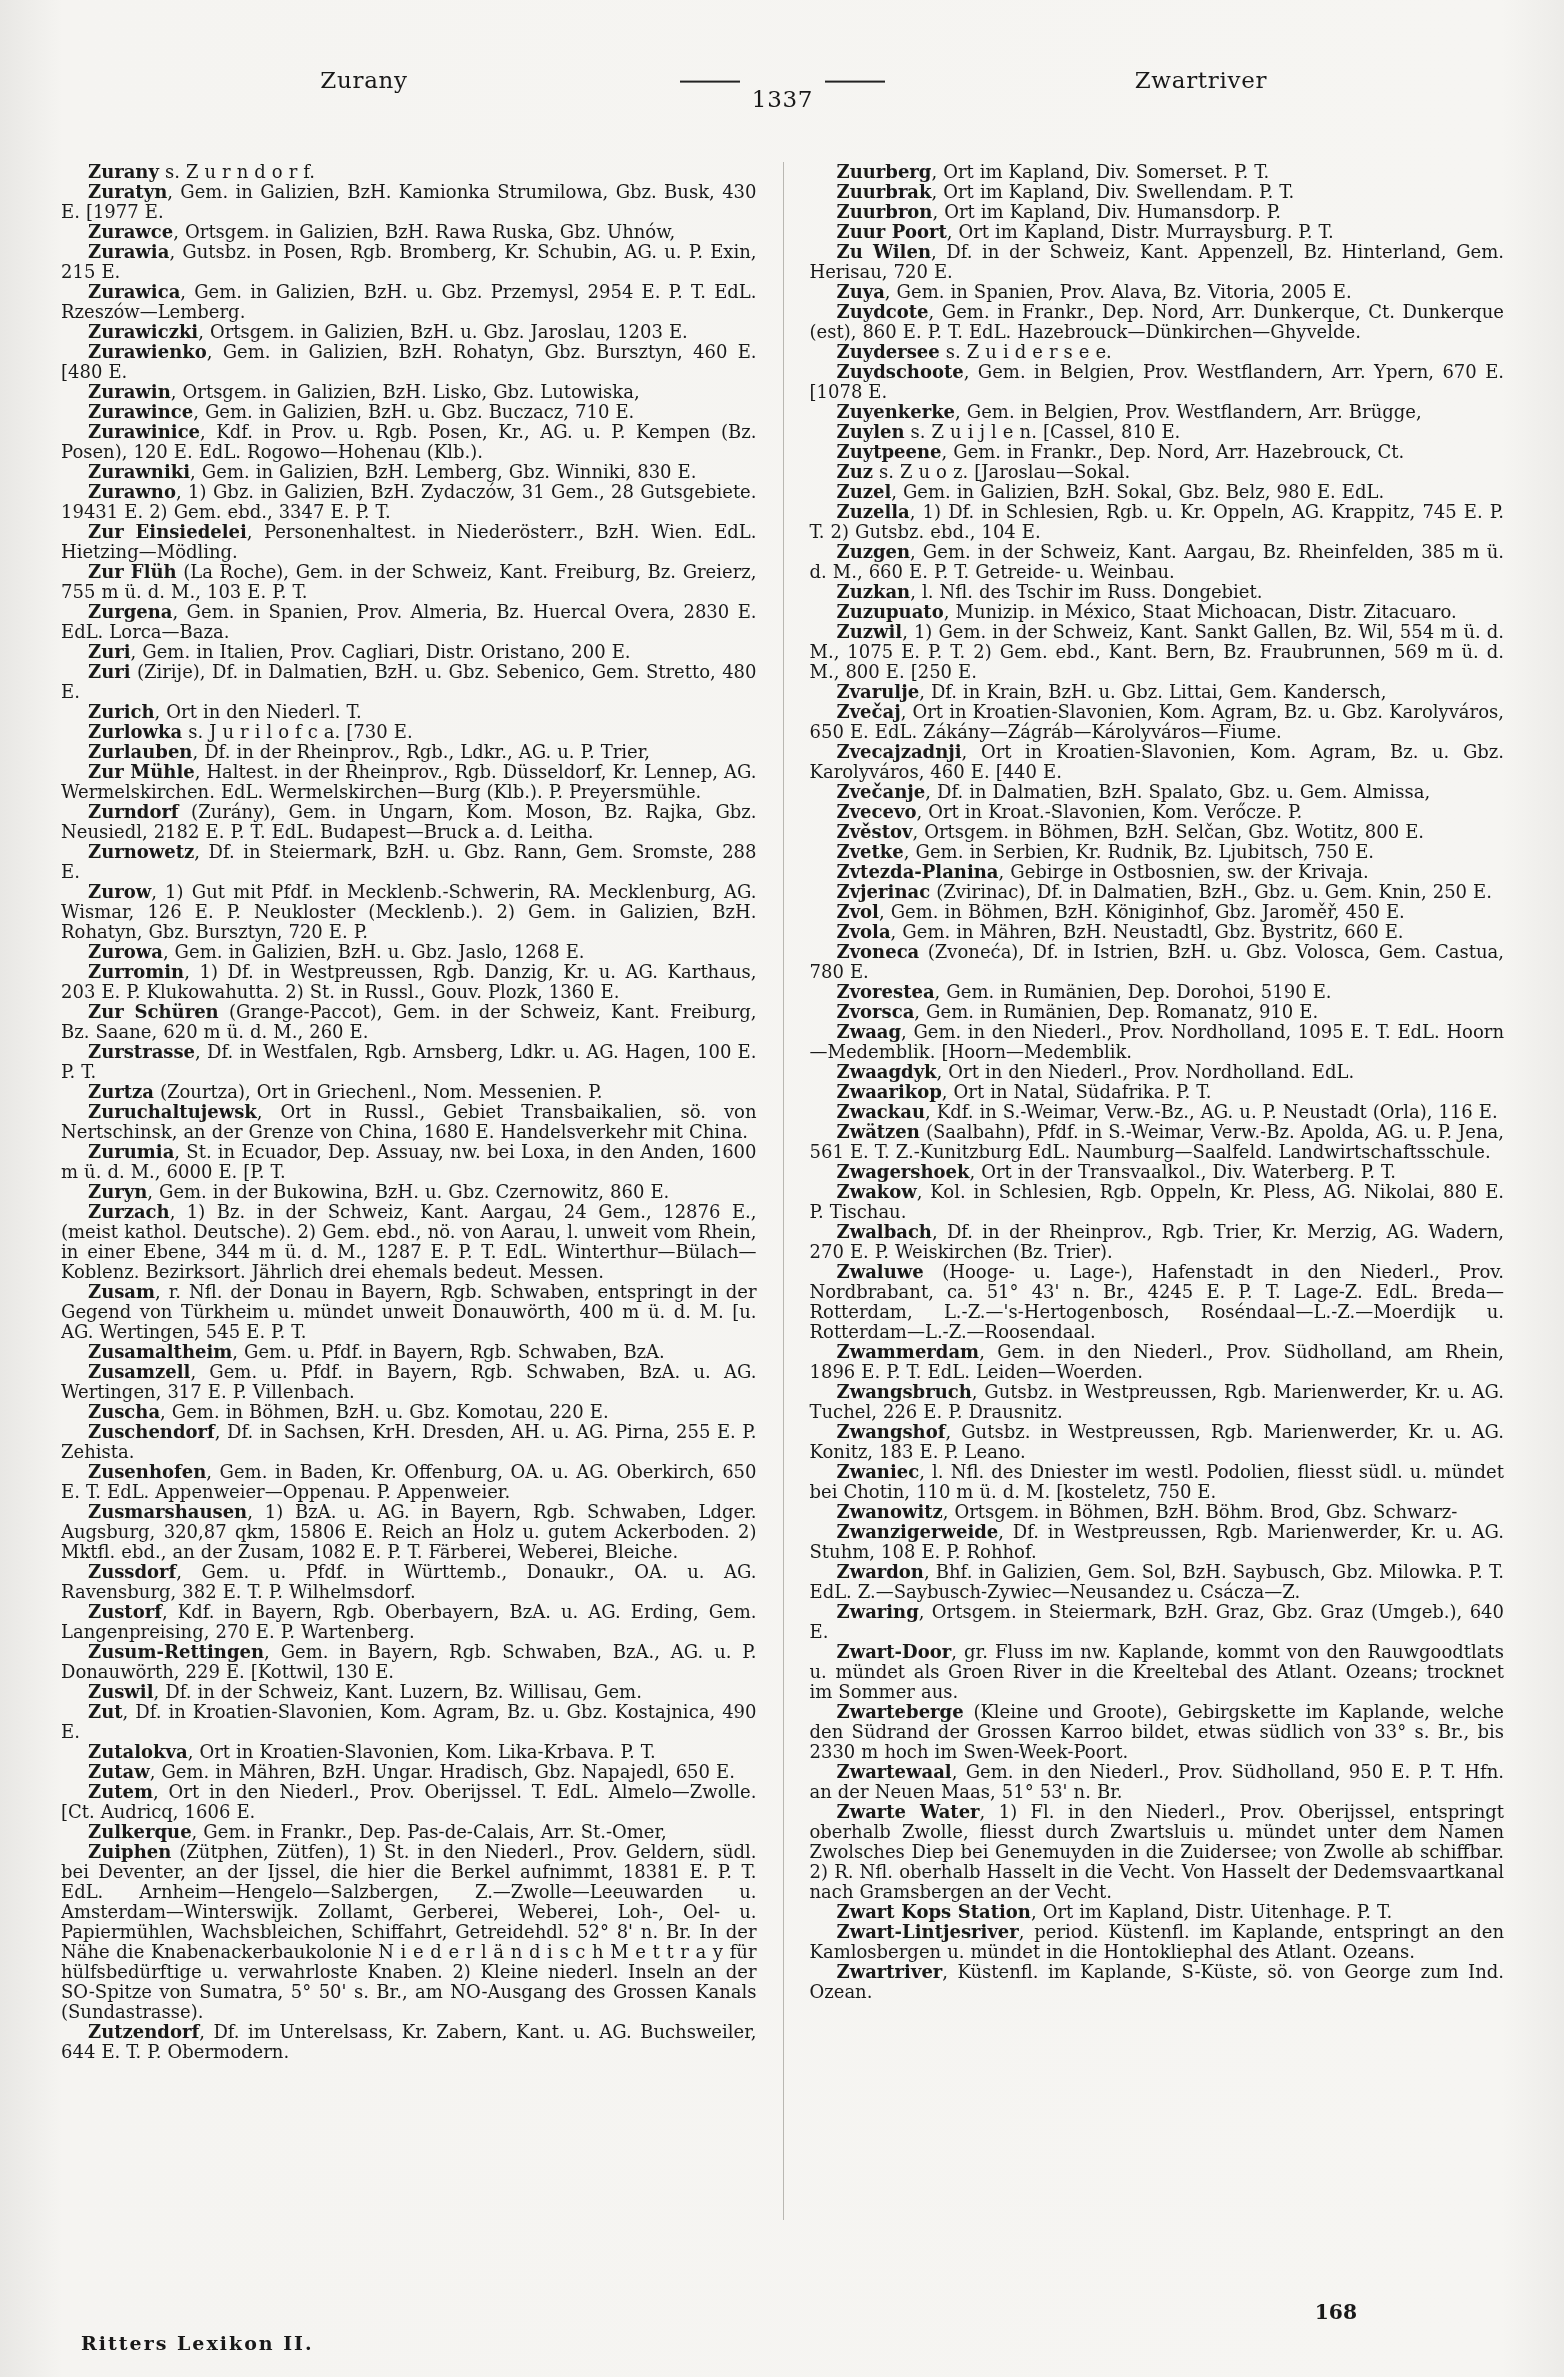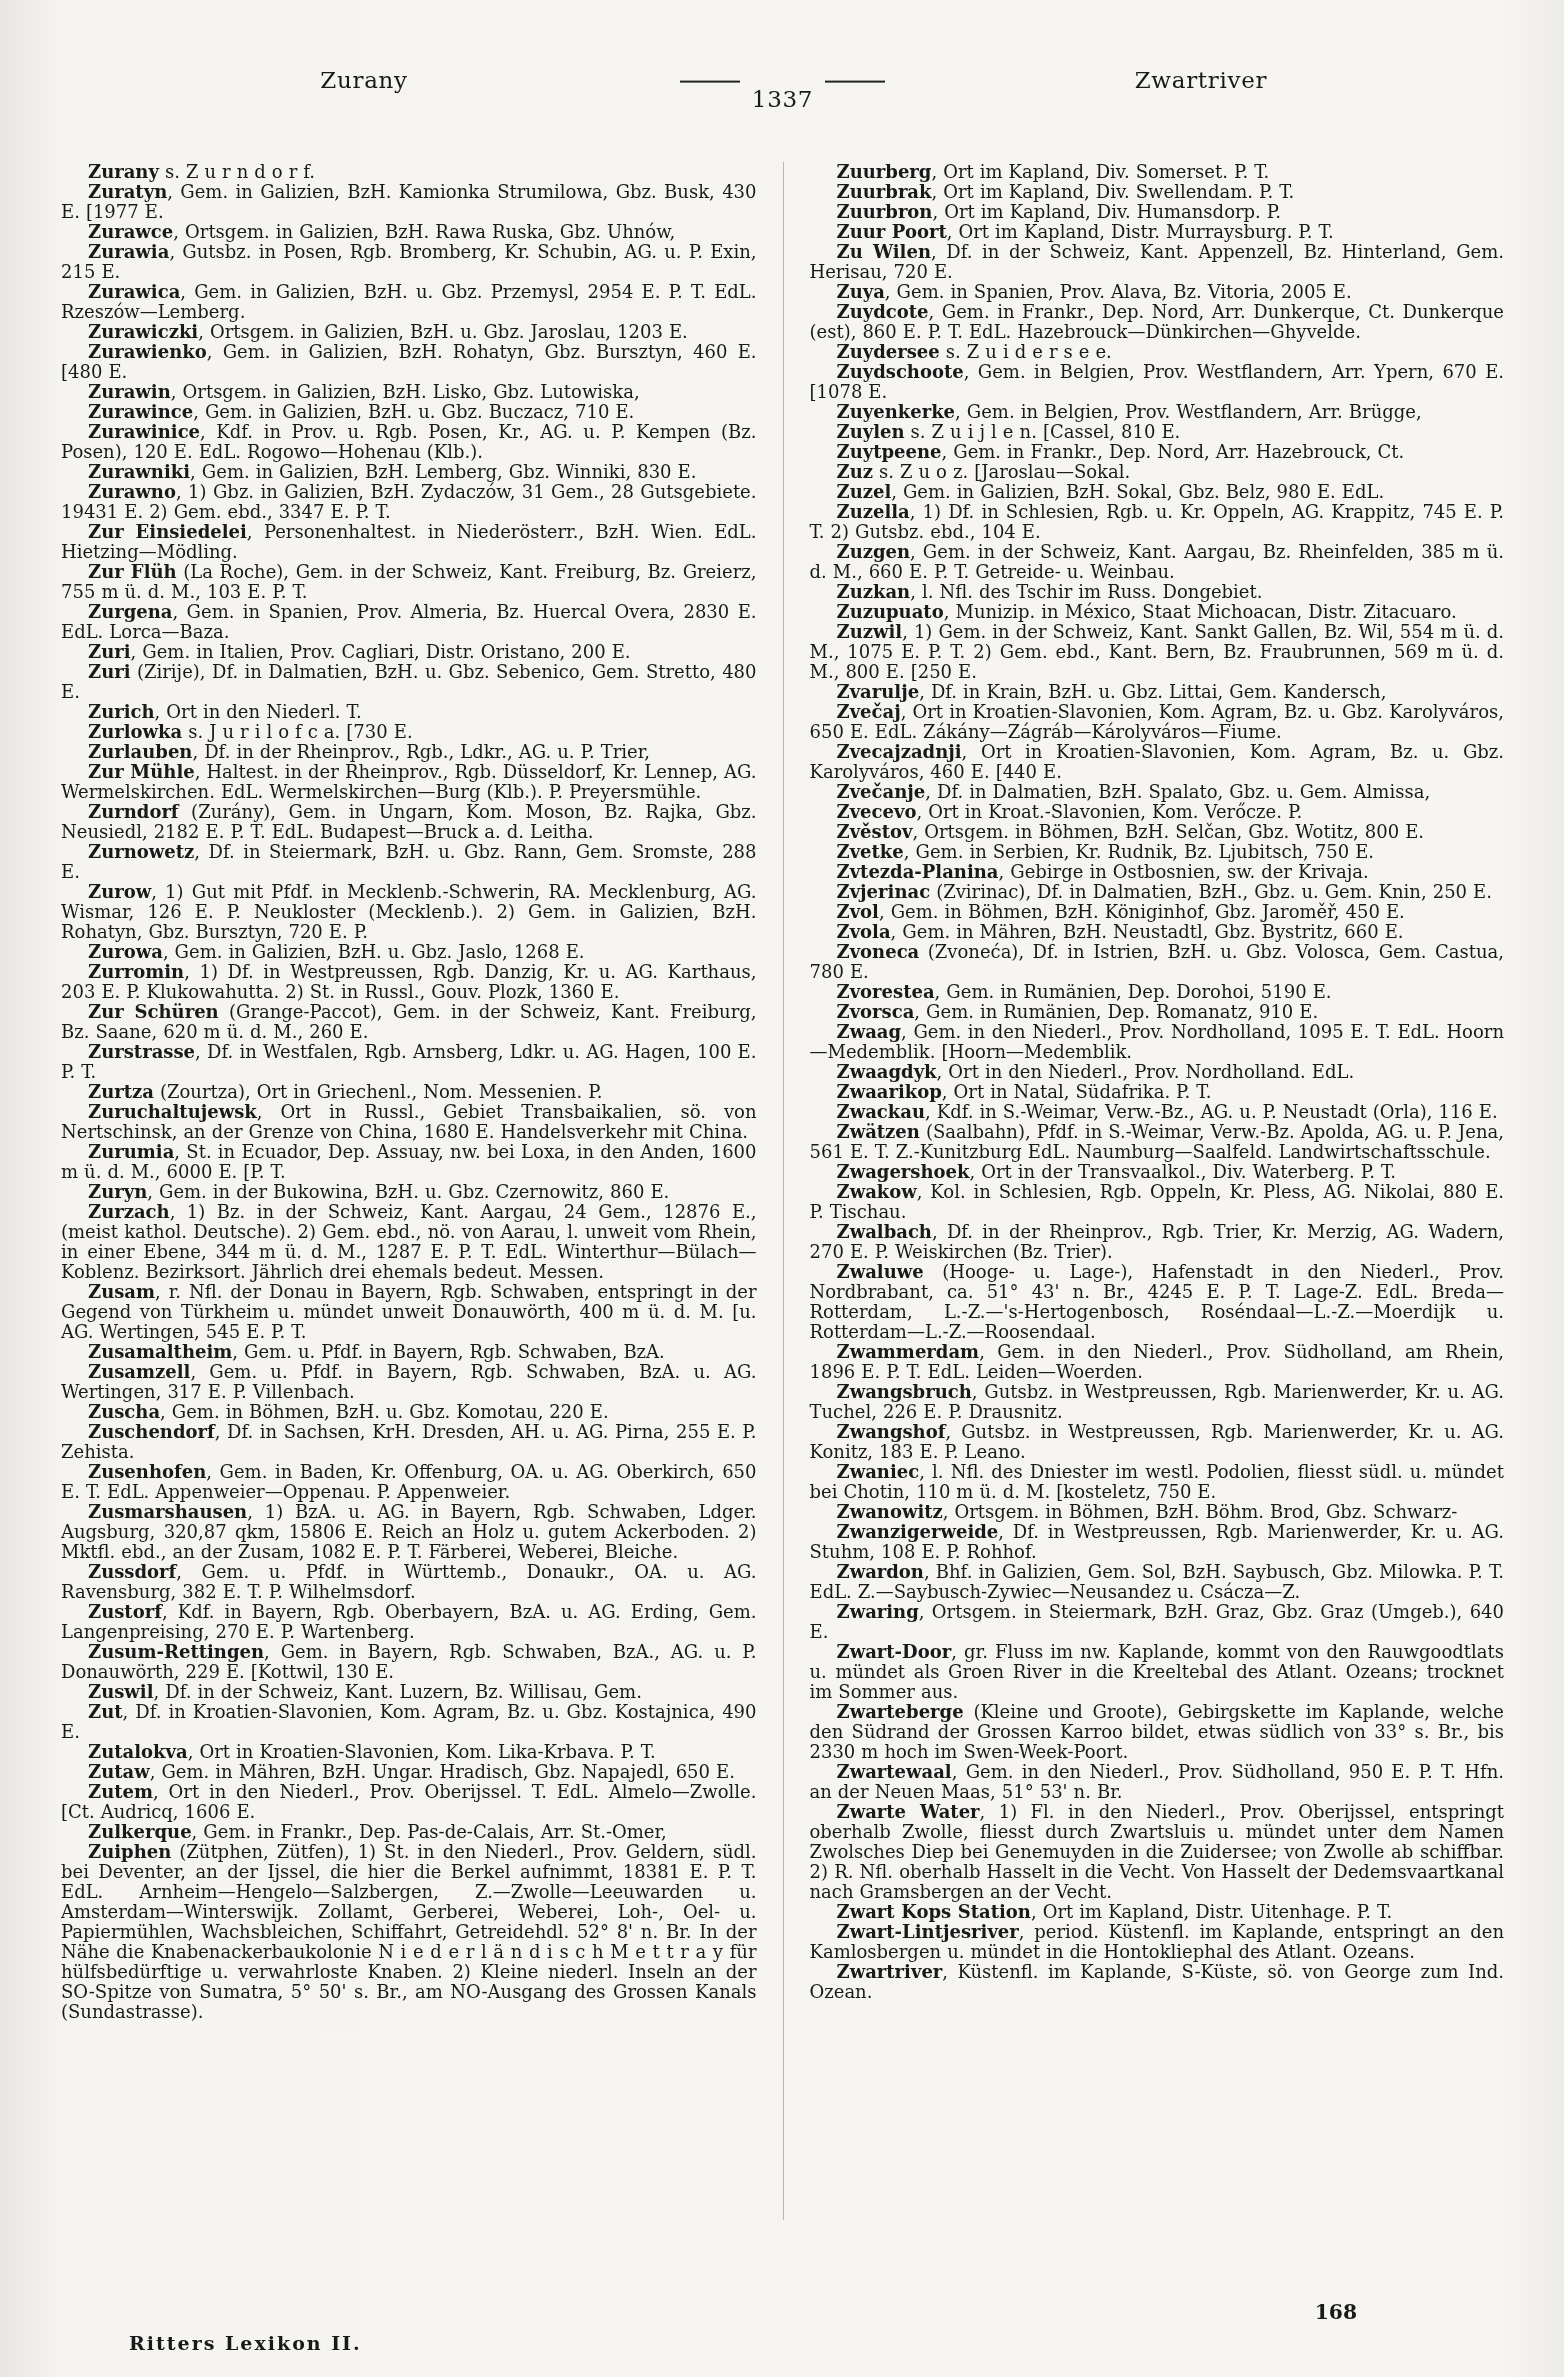--- a/index.html
+++ b/index.html
@@ -53,21 +53,20 @@
     word-spacing: 0.3px;
   }
   .headword { font-weight: 700; }
   .footer-left {
     position: absolute;
     left: 81px;
     bottom: 23px;
     font-size: 19px;
     font-weight: 700;
     letter-spacing: 2px;
-    margin-left: 48px;
   }
   .footer-right {
     position: absolute;
     right: 208px;
     bottom: 53px;
     font-size: 20.3px;
     font-weight: 700;
   }
 </style>
 </head>
@@ -130,20 +129,21 @@
         <p class="entry"><span class="headword">Zussdorf</span>, Gem. u. Pfdf. in Württemb., Donaukr., OA. u. AG. Ravensburg, 382 E. T. P. Wilhelmsdorf.</p>
         <p class="entry"><span class="headword">Zustorf</span>, Kdf. in Bayern, Rgb. Oberbayern, BzA. u. AG. Erding, Gem. Langenpreising, 270 E. P. Wartenberg.</p>
         <p class="entry"><span class="headword">Zusum-Rettingen</span>, Gem. in Bayern, Rgb. Schwaben, BzA., AG. u. P. Donauwörth, 229 E. [Kottwil, 130 E.</p>
         <p class="entry"><span class="headword">Zuswil</span>, Df. in der Schweiz, Kant. Luzern, Bz. Willisau, Gem.</p>
         <p class="entry"><span class="headword">Zut</span>, Df. in Kroatien-Slavonien, Kom. Agram, Bz. u. Gbz. Kostajnica, 490 E.</p>
         <p class="entry"><span class="headword">Zutalokva</span>, Ort in Kroatien-Slavonien, Kom. Lika-Krbava. P. T.</p>
         <p class="entry"><span class="headword">Zutaw</span>, Gem. in Mähren, BzH. Ungar. Hradisch, Gbz. Napajedl, 650 E.</p>
         <p class="entry"><span class="headword">Zutem</span>, Ort in den Niederl., Prov. Oberijssel. T. EdL. Almelo—Zwolle. [Ct. Audricq, 1606 E.</p>
         <p class="entry"><span class="headword">Zulkerque</span>, Gem. in Frankr., Dep. Pas-de-Calais, Arr. St.-Omer,</p>
         <p class="entry"><span class="headword">Zuiphen</span> (Zütphen, Zütfen), 1) St. in den Niederl., Prov. Geldern, südl. bei Deventer, an der Ijssel, die hier die Berkel aufnimmt, 18381 E. P. T. EdL. Arnheim—Hengelo—Salzbergen, Z.—Zwolle—Leeuwarden u. Amsterdam—Winterswijk. Zollamt, Gerberei, Weberei, Loh-, Oel- u. Papiermühlen, Wachsbleichen, Schiffahrt, Getreidehdl. 52° 8' n. Br. In der Nähe die Knabenackerbaukolonie N i e d e r l ä n d i s c h  M e t t r a y für hülfsbedürftige u. verwahrloste Knaben. 2) Kleine niederl. Inseln an der SO-Spitze von Sumatra, 5° 50' s. Br., am NO-Ausgang des Grossen Kanals (Sundastrasse).</p>
+        <p class="entry"><span class="headword">Zutzendorf</span>, Df. im Unterelsass, Kr. Zabern, Kant. u. AG. Buchsweiler, 644 E. T. P. Obermodern.</p>
       </div>
     <div class="column right">
         <p class="entry"><span class="headword">Zuurberg</span>, Ort im Kapland, Div. Somerset. P. T.</p>
         <p class="entry"><span class="headword">Zuurbrak</span>, Ort im Kapland, Div. Swellendam. P. T.</p>
         <p class="entry"><span class="headword">Zuurbron</span>, Ort im Kapland, Div. Humansdorp. P.</p>
         <p class="entry"><span class="headword">Zuur Poort</span>, Ort im Kapland, Distr. Murraysburg. P. T.</p>
         <p class="entry"><span class="headword">Zu Wilen</span>, Df. in der Schweiz, Kant. Appenzell, Bz. Hinterland, Gem. Herisau, 720 E.</p>
         <p class="entry"><span class="headword">Zuya</span>, Gem. in Spanien, Prov. Alava, Bz. Vitoria, 2005 E.</p>
         <p class="entry"><span class="headword">Zuydcote</span>, Gem. in Frankr., Dep. Nord, Arr. Dunkerque, Ct. Dunkerque (est), 860 E. P. T. EdL. Hazebrouck—Dünkirchen—Ghyvelde.</p>
         <p class="entry"><span class="headword">Zuydersee</span> s. Z u i d e r s e e.</p>

